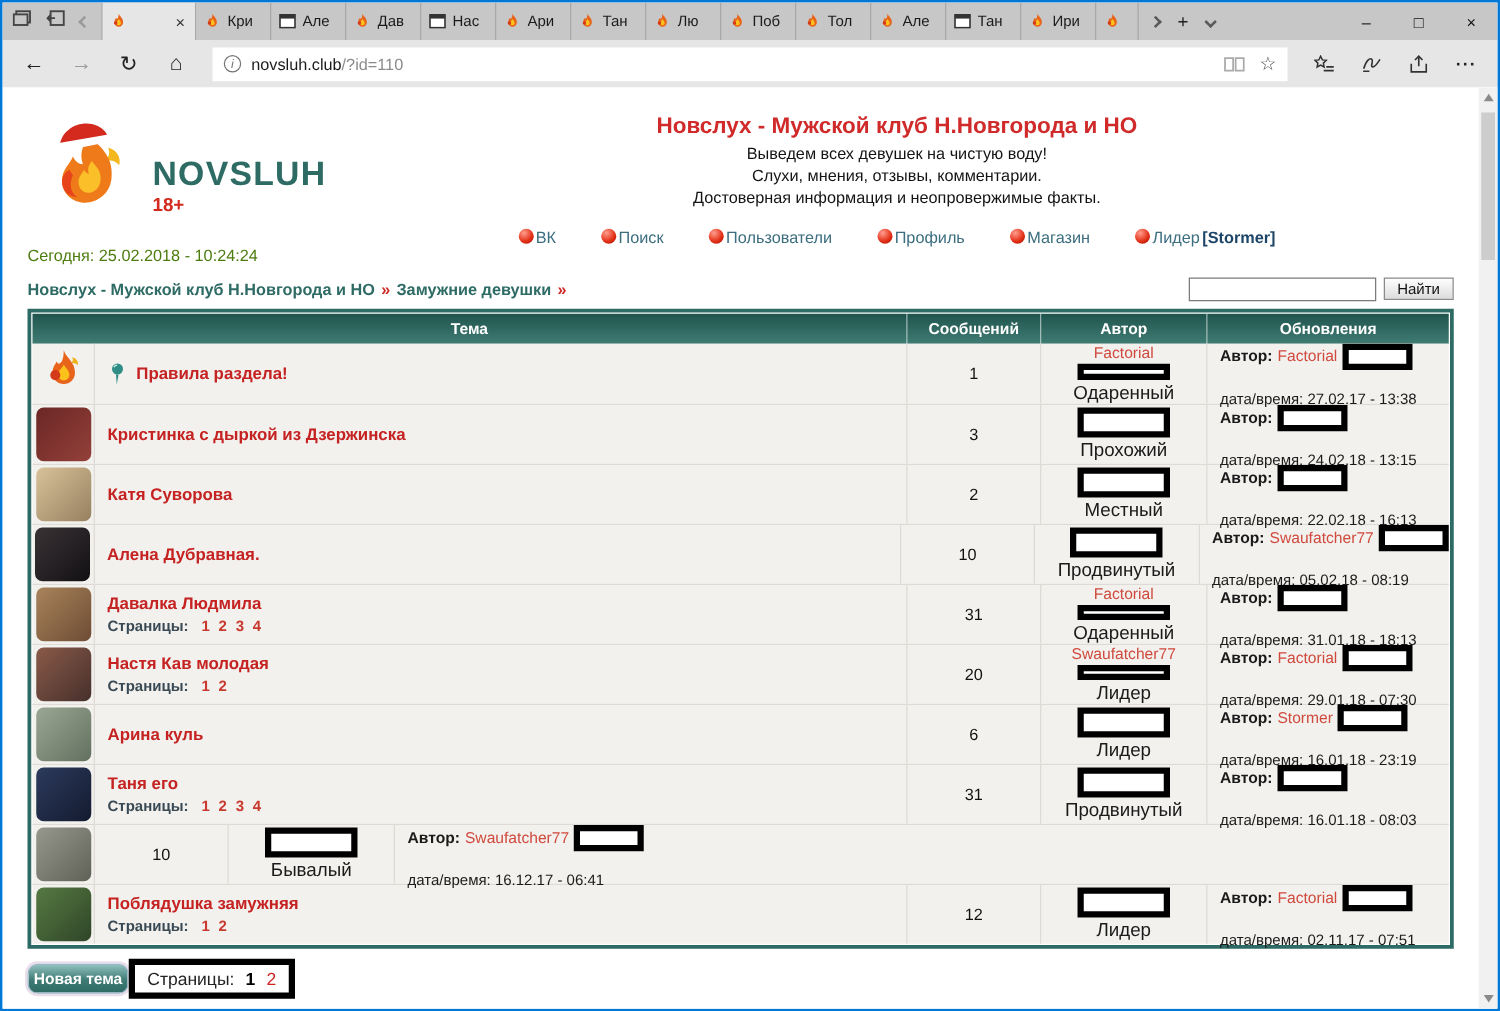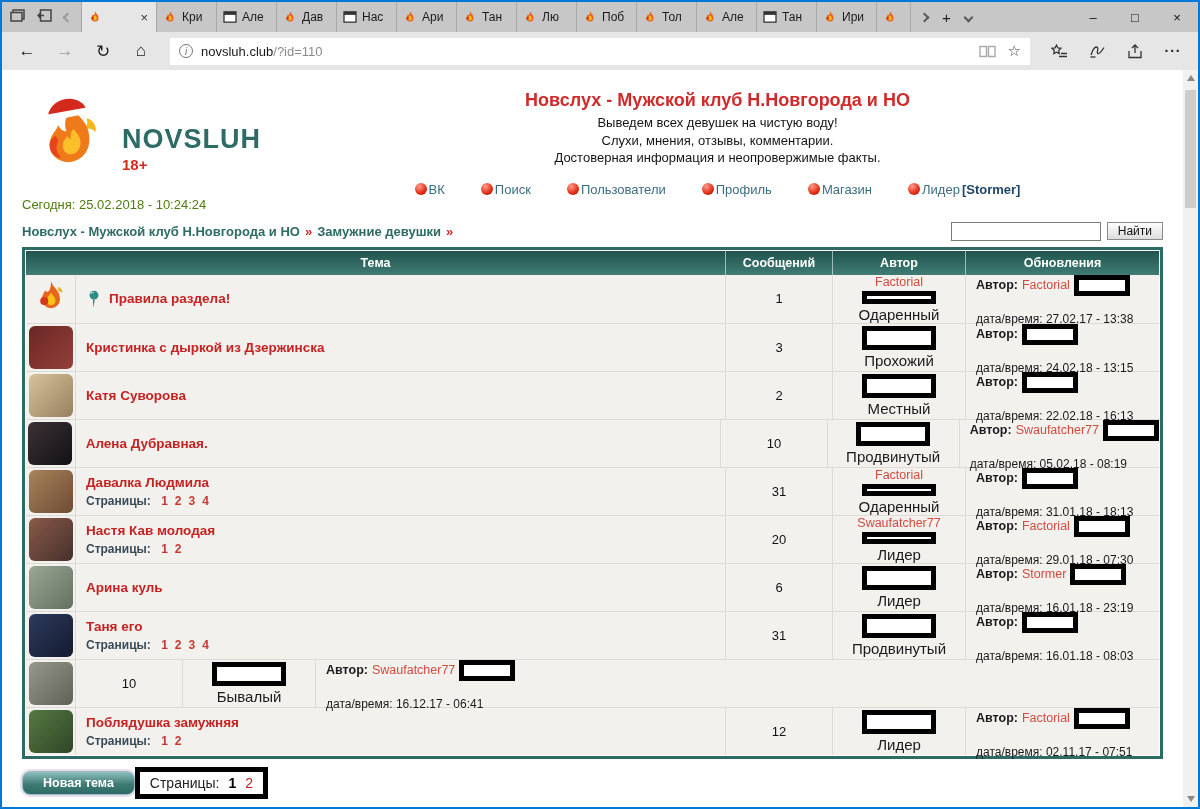--- a/index.html
+++ b/index.html
@@ -97,21 +97,21 @@
   .upd-line1 { display:flex; align-items:center; gap:4px; font-size:12.5px; }
   .upd-label { color:#1b1b1b; font-weight:bold; }
   .upd-line2 { font-size:12px; color:#1b1b1b; }
   .censor { background:#fff; border:5px solid #000; display:inline-block; }
   .censor-author { width:74px; height:24px; }
   .censor-upd { width:56px; height:21px; }
   .pin svg { display:block; }
 
   
   .page-footer { display:flex; align-items:center; margin:8px 20px 0 20px; }
-  .btn-new { background:linear-gradient(#8fc0bd,#3f7b74 55%,#2d6b64); color:#fff; font-weight:bold; font-size:12.5px; border:1px solid #9db7c9; border-radius:8px; padding:4px 20px; box-shadow:0 0 0 2px #e8dfea; cursor:pointer; }
+  .btn-new { background:linear-gradient(#8fc0bd,#3f7b74 55%,#2d6b64); color:#fff; font-weight:bold; font-size:12.5px; border:1px solid #9db7c9; border-radius:8px; padding:4px 4px; box-shadow:0 0 0 2px #e8dfea; cursor:pointer; }
   .annotation { margin-left:auto; font-size:28px; font-weight:800; color:#000; margin-right:28px; letter-spacing:.5px; }
   .pagebox { border:5px solid #000; background:#fff; padding:3px 10px; display:flex; align-items:center; gap:9px; font-size:14px; }
   .pagebox .plabel { color:#222; }
   .pagebox .pcur { font-weight:bold; color:#000; }
   .pagebox .plink { color:#cc2222; cursor:pointer; }
 </style>
 </head>
 <body>
 
 <div class="window">

